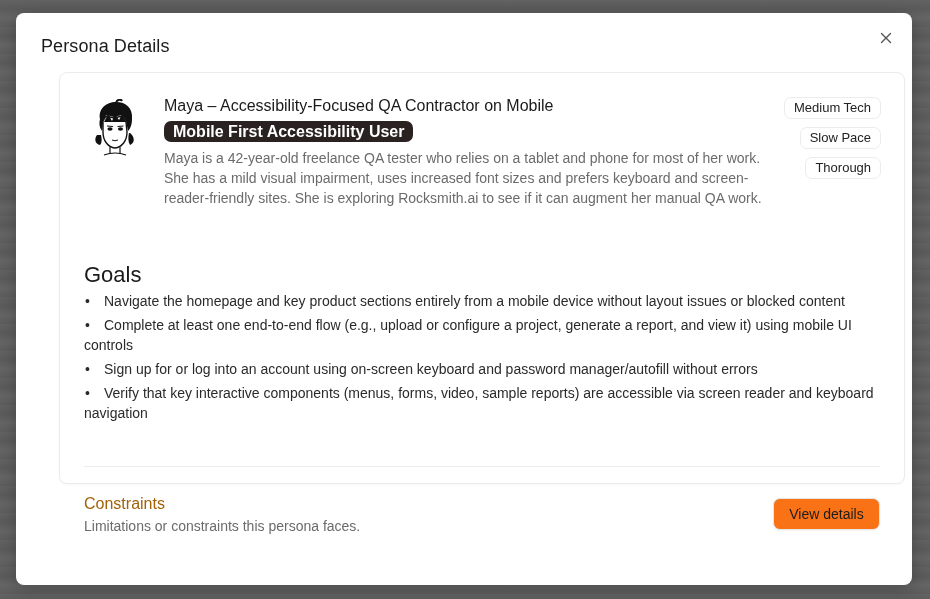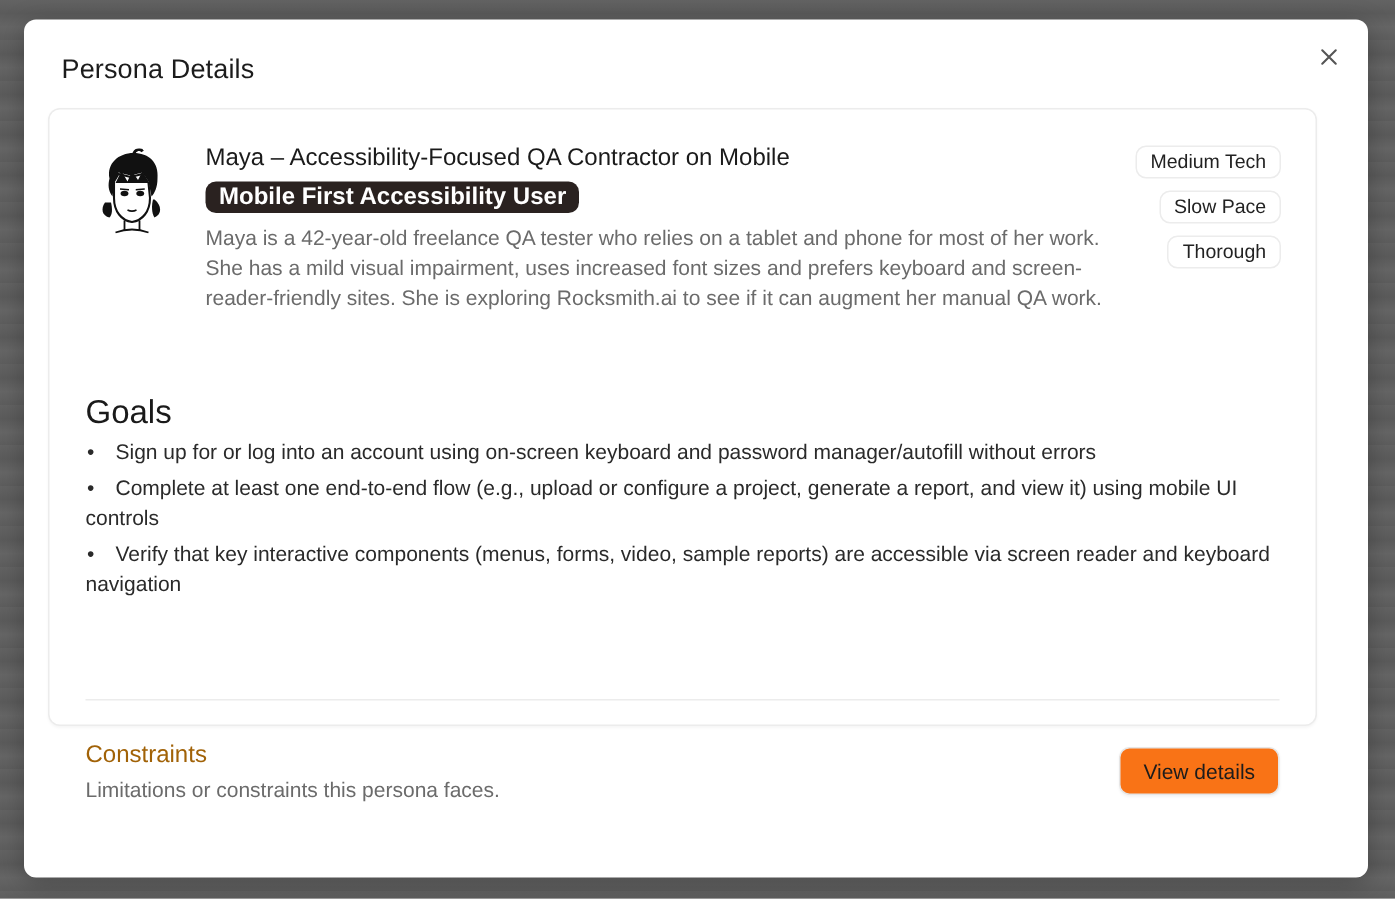--- a/index.html
+++ b/index.html
@@ -35,21 +35,21 @@
     }
     .close-btn {
       position: absolute;
       left: 861px; top: 16px;
       width: 18px; height: 18px;
       display: flex; align-items: center; justify-content: center;
       cursor: pointer;
     }
     .card {
       position: absolute;
-      left: 16px; top: 59px;
+      left: 43px; top: 59px;
       width: 846px; height: 412px;
       border: 1px solid #ececec;
       border-radius: 8px;
       background: #fff;
       box-shadow: 0 1px 2px rgba(0,0,0,0.04);
     }
     .avatar {
       position: absolute;
       left: 32px; top: 26px;
       width: 46px; height: 58px;
@@ -197,24 +197,27 @@
 
     <div class="traits">
       <div class="trait">Medium Tech</div>
       <div class="trait">Slow Pace</div>
       <div class="trait">Thorough</div>
     </div>
 
     <div class="goals-title">Goals</div>
     <ul class="goals-list">
       <li class="goal">
+        <span class="bullet">•</span><span>Navigate the homepage and key product sections entirely from a mobile device without layout issues or blocked content</span>
+      </li>
+      <li class="goal">
+        <span class="bullet">•</span><span>Complete at least one end-to-end flow (e.g., upload or configure a project, generate a report, and view it) using mobile UI controls</span>
+      </li>
+      <li class="goal">
         <span class="bullet">•</span><span>Sign up for or log into an account using on-screen keyboard and password manager/autofill without errors</span>
-      </li>
-      <li class="goal">
-        <span class="bullet">•</span><span>Complete at least one end-to-end flow (e.g., upload or configure a project, generate a report, and view it) using mobile UI controls</span>
       </li>
       <li class="goal">
         <span class="bullet">•</span><span>Verify that key interactive components (menus, forms, video, sample reports) are accessible via screen reader and keyboard navigation</span>
       </li>
     </ul>
 
     <div class="divider"></div>
 
     <div class="constraints-title">Constraints</div>
     <div class="constraints-sub">Limitations or constraints this persona faces.</div>

